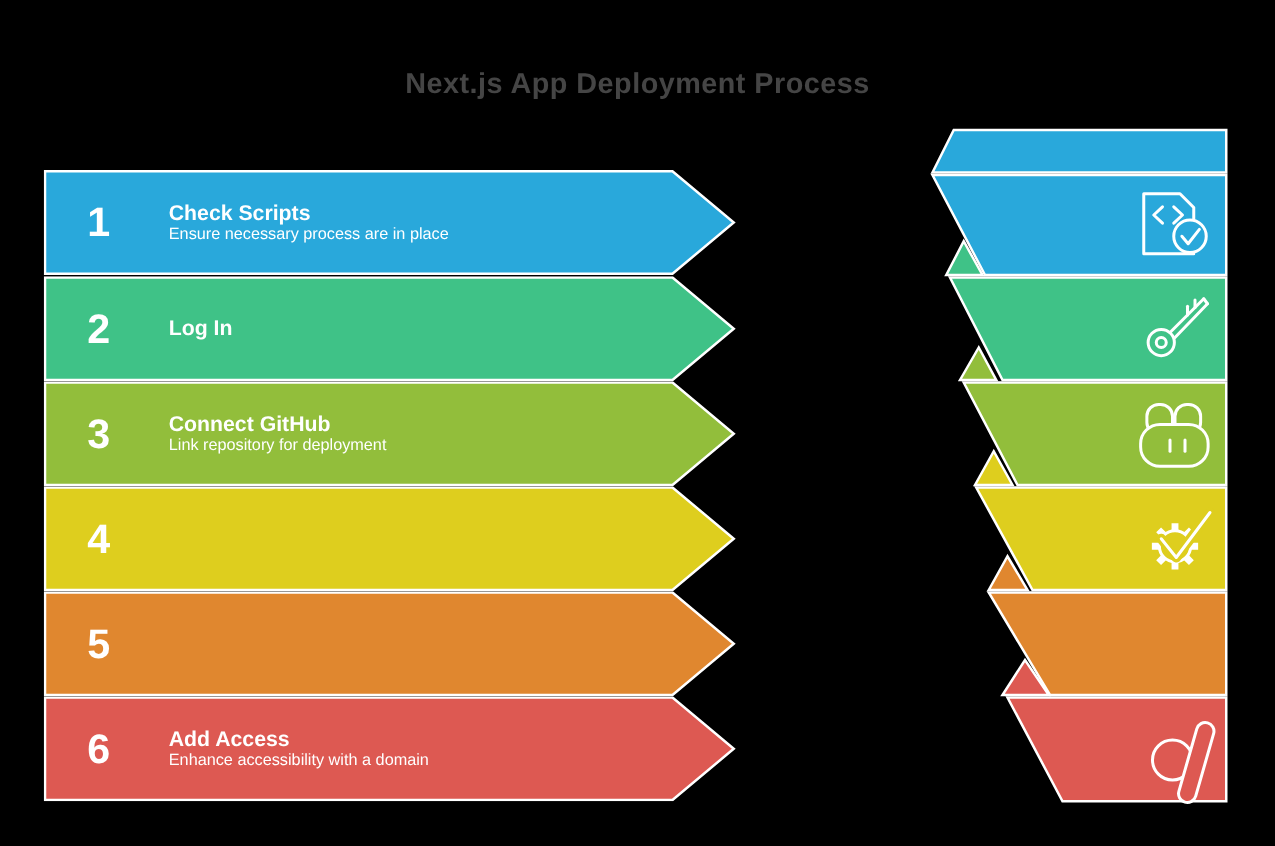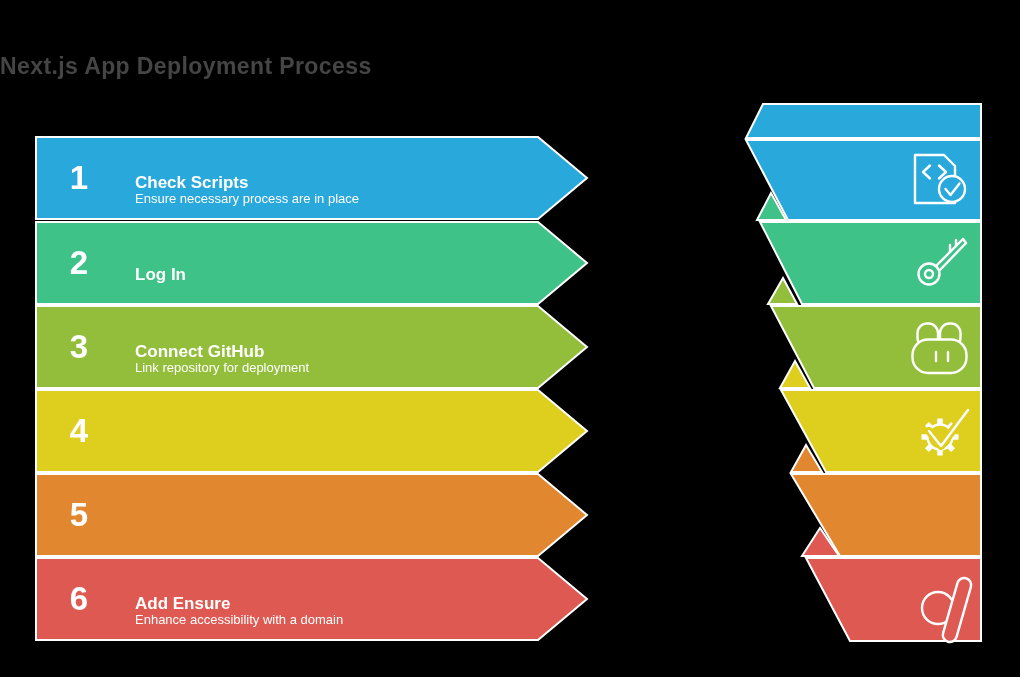--- a/index.html
+++ b/index.html
@@ -6,35 +6,35 @@
   body {
     width:1020px; height:677px;
     background:#000000;
     font-family:"Liberation Sans", sans-serif;
     overflow:hidden;
   }
   .stage { position:relative; width:1020px; height:677px; background:#000; }
 
   .page-title {
     position:absolute; top:53px; left:0; width:100%;
-    font-size:23px; font-weight:700;
+    text-align:center; font-size:23px; font-weight:700;
     color:#454545; letter-spacing:.4px; margin:0;
   }
 
   
   .band { position:absolute; left:35px; width:560px; height:84px; }
   .band svg.band-shape { position:absolute; left:0; top:0; }
   .band polygon { stroke:#ffffff; stroke-width:2; }
   .num {
     position:absolute; left:14px; top:0; width:60px; height:84px;
     line-height:84px; text-align:center;
     font-size:33px; font-weight:700; color:#ffffff;
   }
   .texts {
-    position:absolute; left:100px; top:12px; height:84px; width:400px;
+    position:absolute; left:100px; top:0; height:84px; width:400px;
     display:flex; flex-direction:column; justify-content:center; 
   }
   .band-title { font-size:17px; font-weight:700; color:#ffffff; line-height:1.1; }
   .band-sub   { font-size:13px; font-weight:400; color:#ffffff; line-height:1.1; }
 
   
   .ribbon { position:absolute; left:735px; top:95px; }
   .ribbon polygon { stroke:#ffffff; stroke-width:2; }
   .ico { fill:none; stroke:#ffffff; stroke-width:2.4; stroke-linecap:round; stroke-linejoin:round; }
   .ico-teeth { fill:none; stroke:#ffffff; stroke-width:5.5; stroke-linecap:butt; }
@@ -95,21 +95,21 @@
     <div class="texts">
     </div>
   </div>
 
   <div class="band" style="top:557px">
     <svg class="band-shape" width="560" height="84" viewBox="0 0 560 84">
       <polygon points="1,1 503,1 552,42 503,83 1,83" fill="#dd5952"></polygon>
     </svg>
     <div class="num">6</div>
     <div class="texts">
-      <div class="band-title">Add Ensure</div>
+      <div class="band-title">Add Access</div>
       <div class="band-sub">Enhance accessibility with a domain</div>
     </div>
   </div>
 
   <svg class="ribbon" width="260" height="560" viewBox="735 95 260 560">
 
     <polygon points="757,220 771,193 786,220" fill="#3fc287"></polygon>
     <polygon points="768,304 783,278 797,304" fill="#92be3b"></polygon>
     <polygon points="780,388 795,361 810,388" fill="#dece1e"></polygon>
     <polygon points="791,472 806,445 822,472" fill="#e0872f"></polygon>

